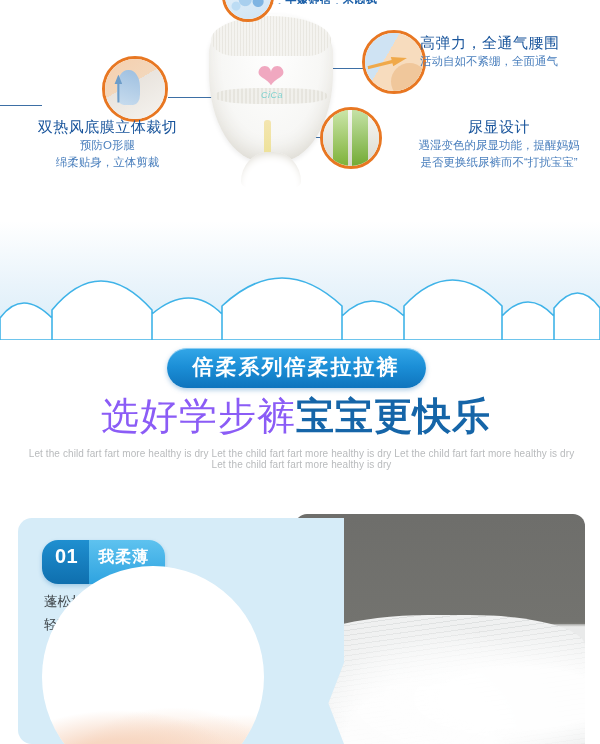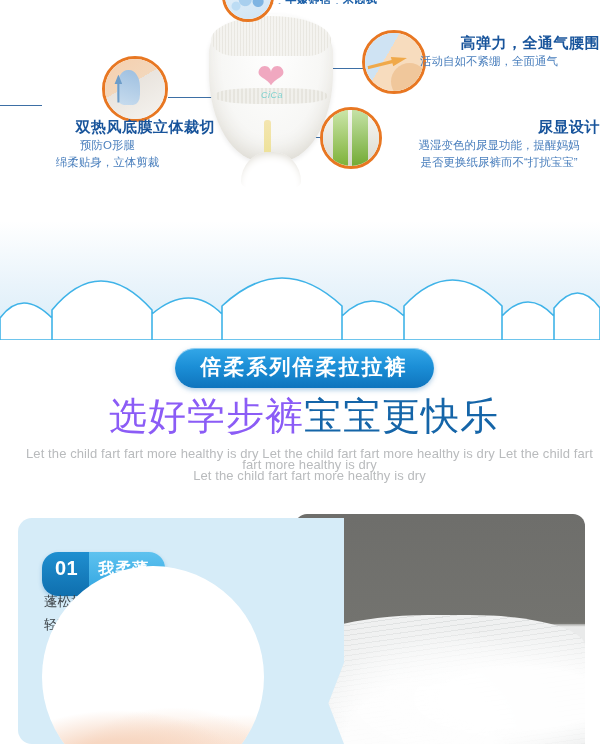--- a/index.html
+++ b/index.html
@@ -87,44 +87,44 @@
   .ic-green { position: absolute; inset: 0; background:
       linear-gradient(90deg,#f2f1e6 0 18%, #8cc63f 18% 44%, #eef0e2 44% 52%, #7fbe3a 52% 80%, #f2f1e6 80% 100%); }
   .ic-green::after { content:""; position:absolute; inset:0;
       background: linear-gradient(180deg,rgba(255,255,255,.55),rgba(0,0,0,.10)); }
 
   
   .ln { position: absolute; background: #3d6fa5; height: 1px; }
   .dot { position: absolute; width: 6px; height: 6px; border-radius: 50%; background: #2f5d95; }
 
   
-  .ftitle { font-size: 15px; font-weight: bold; color: #18549b; letter-spacing: .5px; text-align: right; }
+  .ftitle { font-size: 15px; font-weight: normal; color: #18549b; letter-spacing: .5px; }
   .fsub   { font-size: 11.5px; color: #4a7fbd; line-height: 17px; }
   .fblock { position: absolute; }
   #f-bottomleft { left: 0px; top: 118px; width: 215px; text-align: center; }
   #f-right      { left: 420px; top: 34px;  width: 180px; text-align: left; }
   #f-lowright   { left: 398px; top: 118px; width: 202px; text-align: center; }
 
   
   #wave { position: relative; width: 600px; height: 135px;
           background: linear-gradient(180deg, #ffffff 0%, #ffffff 12%, #eaf4fb 58%, #d8ecf8 100%); }
   #wave .arches { position: absolute; left: 0; bottom: 0; width: 600px; height: 70px; }
 
   
-  #headline { position: relative; width: 592px; height: 160px; background: #fff; text-align: center; padding-top: 8px; margin-left: 8px; }
+  #headline { position: relative; width: 592px; height: 160px; background: #fff; text-align: center; padding-top: 8px; }
   .pill {
     display: inline-block; padding: 5px 26px 7px; border-radius: 22px;
     background: linear-gradient(180deg,#33a7e8 0%, #1b8ed6 48%, #0f74bd 100%);
     color: #ffffff; font-size: 21px; font-weight: bold; letter-spacing: 2px;
     box-shadow: 0 2px 5px rgba(20,110,180,.35), inset 0 1px 0 rgba(255,255,255,.45);
   }
   .h-main { margin-top: 4px; font-size: 38px; letter-spacing: 1px; line-height: 48px; white-space: nowrap; }
   .h-thin { color: #8b5cf6; font-weight: normal; }
-  .h-bold { color: #1565a8; font-weight: normal; }
-  .h-en { margin-top: 8px; font-size: 13px; color: #b9bbbd; line-height: 11px; letter-spacing: .1px; padding-left: 11px; }
+  .h-bold { color: #1565a8; font-weight: bold; }
+  .h-en { margin-top: 8px; font-size: 10px; color: #b9bbbd; line-height: 11px; letter-spacing: .1px; padding-left: 11px; }
 
   
   #card01 { position: relative; width: 600px; height: 244px; background: #ffffff; overflow: hidden; }
   .photo {
     position: absolute; left: 295px; top: 14px; width: 290px; height: 240px;
     border-radius: 12px; overflow: hidden;
     background:
       linear-gradient(180deg, #6e6e6b 0%, #73736f 45%, rgba(240,240,238,.15) 47%, rgba(255,255,255,0) 48%),
       linear-gradient(180deg, #76766f 0 46%, #e9eaea 46% 100%);
   }
@@ -148,21 +148,21 @@
   .panel .ball { position: absolute; left: 24px; bottom: -44px; width: 222px; height: 222px;
       border-radius: 50%; background: #ffffff; overflow: hidden; }
   .panel .ball .baby { position: absolute; left: 10px; bottom: 0; width: 210px; height: 86px;
       background:
         radial-gradient(ellipse at 32% 78%, #f7d7c2 0 30%, rgba(247,215,194,0) 62%),
         radial-gradient(ellipse at 58% 92%, #fae2d2 0 34%, rgba(250,226,210,0) 66%),
         radial-gradient(ellipse at 88% 96%, #f8dcc8 0 26%, rgba(248,220,200,0) 60%); }
 
   .badge { position: absolute; left: 24px; top: 22px; height: 44px; display: flex;
       border-radius: 16px; overflow: hidden;
-      box-shadow: 0 2px 4px rgba(20,110,180,.28), inset 0 1px 0 rgba(255,255,255,.5); margin-top: 12px; }
+      box-shadow: 0 2px 4px rgba(20,110,180,.28), inset 0 1px 0 rgba(255,255,255,.5); }
   .badge .num { background: linear-gradient(180deg,#1f8fd0,#0f6fae); color:#fff;
       font-size: 20px; font-weight: bold; padding: 2px 11px 0 13px; line-height: 28px; letter-spacing:.5px; }
   .badge .lab { background: linear-gradient(180deg,#5ec2ef,#2ea3e0); color:#fff;
       font-size: 16px; font-weight: bold; padding: 3px 16px 0 9px; line-height: 27px; letter-spacing: 1px; text-align: center; }
   .cardtext { position: absolute; left: 26px; top: 72px; width: 250px;
       font-size: 13.5px; line-height: 23px; color: #3c4246; }
 </style>
 </head>
 <body>
 

